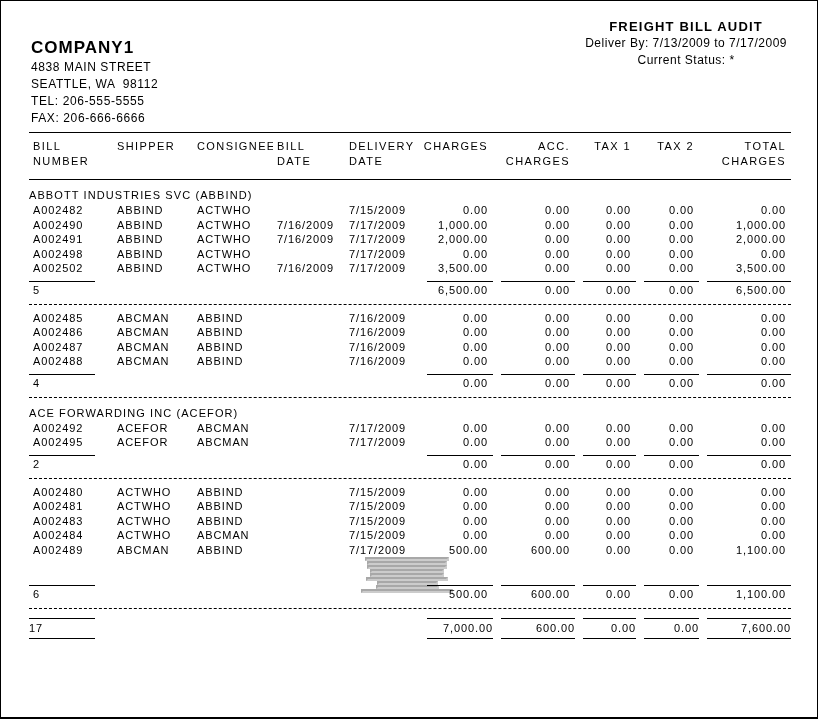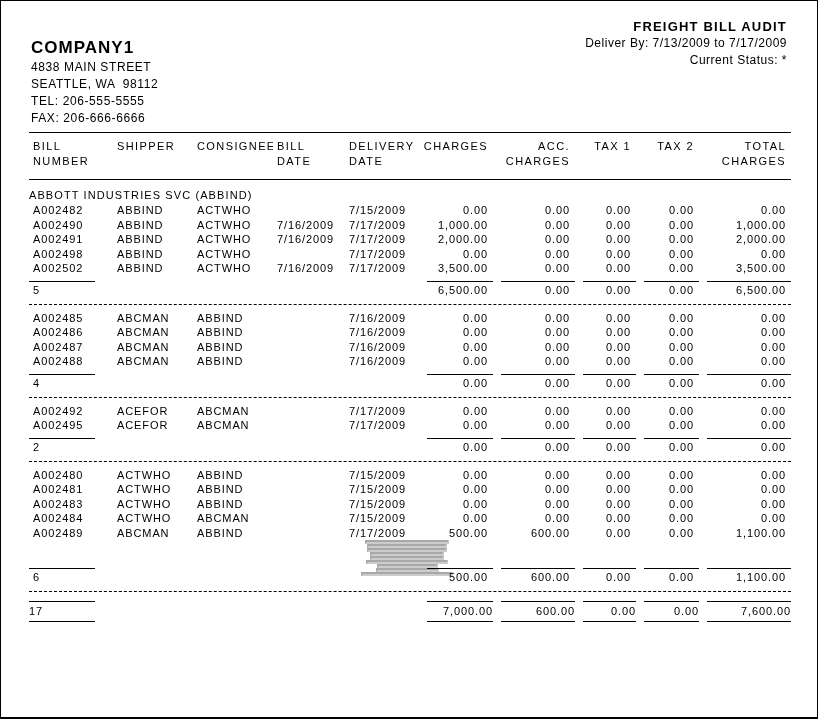--- a/index.html
+++ b/index.html
@@ -7,21 +7,21 @@
     width:818px;height:719px;box-sizing:border-box;position:relative;
     border:1px solid #000;border-bottom:2px solid #000;background:#fff;
     font-family:"Liberation Sans", sans-serif;color:#000;overflow:hidden;
   }
   
   .company{position:absolute;left:30px;top:38px;font-size:12px;letter-spacing:.6px;}
   .company div{white-space:pre;line-height:17px;}
   .company .co-name{font-weight:bold;font-size:17px;letter-spacing:1px;margin-bottom:3px;}
   .meta{position:absolute;right:30px;top:18px;text-align:right;font-size:12px;letter-spacing:.5px;}
   .meta .r-title{font-weight:bold;font-size:13px;letter-spacing:1.2px;line-height:16px;}
-  .meta div{line-height:17px;}
+  .meta div{line-height:17px;text-align:center;}
   
   .report{position:absolute;left:28px;top:131px;width:762px;}
   .rule{border-top:1px solid #000;height:0;}
   .dash{border-top:1px dashed #000;height:0;margin:7px 0 6px;}
   .thead{padding:6px 0 10px;}
   .hrow,.row,.subrow,.grow{display:flex;}
   .hrow .cell{font-size:11px;letter-spacing:1.4px;line-height:15px;}
   .cell{box-sizing:border-box;overflow:hidden;white-space:nowrap;}
   .c1{width:84px}.c2{width:80px}.c3{width:80px}.c4{width:72px}.c5{width:74px}
   .c6{width:74px}.c7{width:82px}.c8{width:61px}.c9{width:63px}.c10{width:92px}
@@ -268,20 +268,21 @@
             <span class="tline num-line">0.00</span>
           </div>
           <div class="cell c9">
             <span class="tline num-line">0.00</span>
           </div>
           <div class="cell c10">
             <span class="tline num-line">0.00</span>
           </div>
         </div>
         <div class="dash"></div>
+        <div class="group-title">ACE FORWARDING INC (ACEFOR)</div>
         <div class="row">
           <div class="cell c1 left">A002492</div>
           <div class="cell c2 left">ACEFOR</div>
           <div class="cell c3 left">ABCMAN</div>
           <div class="cell c4 left"></div>
           <div class="cell c5 left">7/17/2009</div>
           <div class="cell c6 num">0.00</div>
           <div class="cell c7 num">0.00</div>
           <div class="cell c8 num">0.00</div>
           <div class="cell c9 num">0.00</div>

